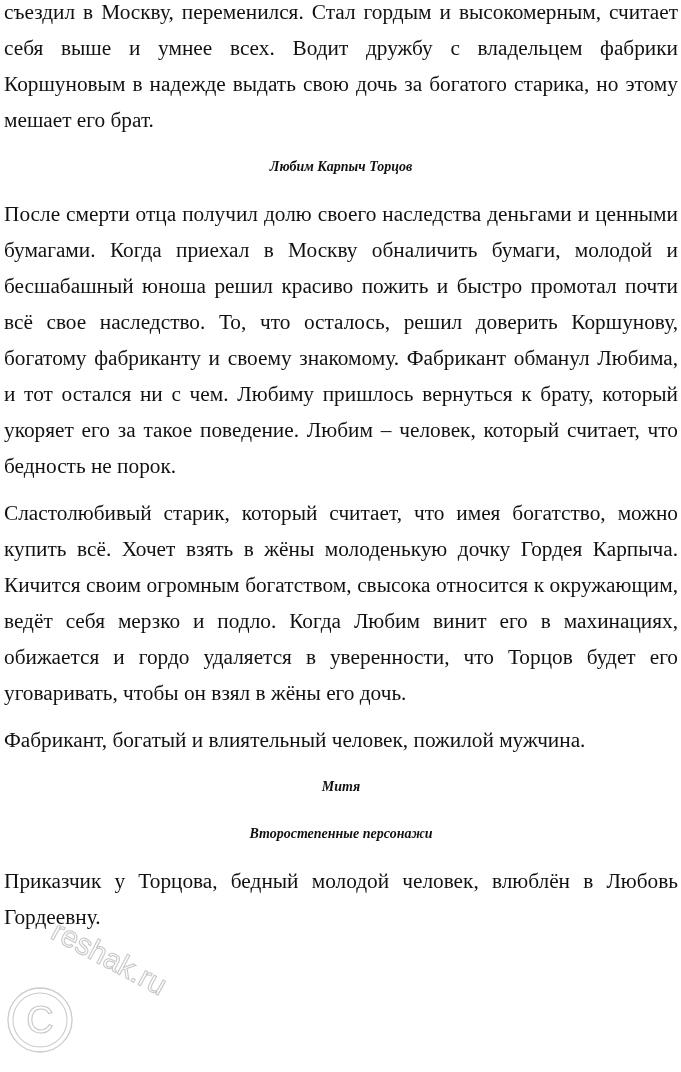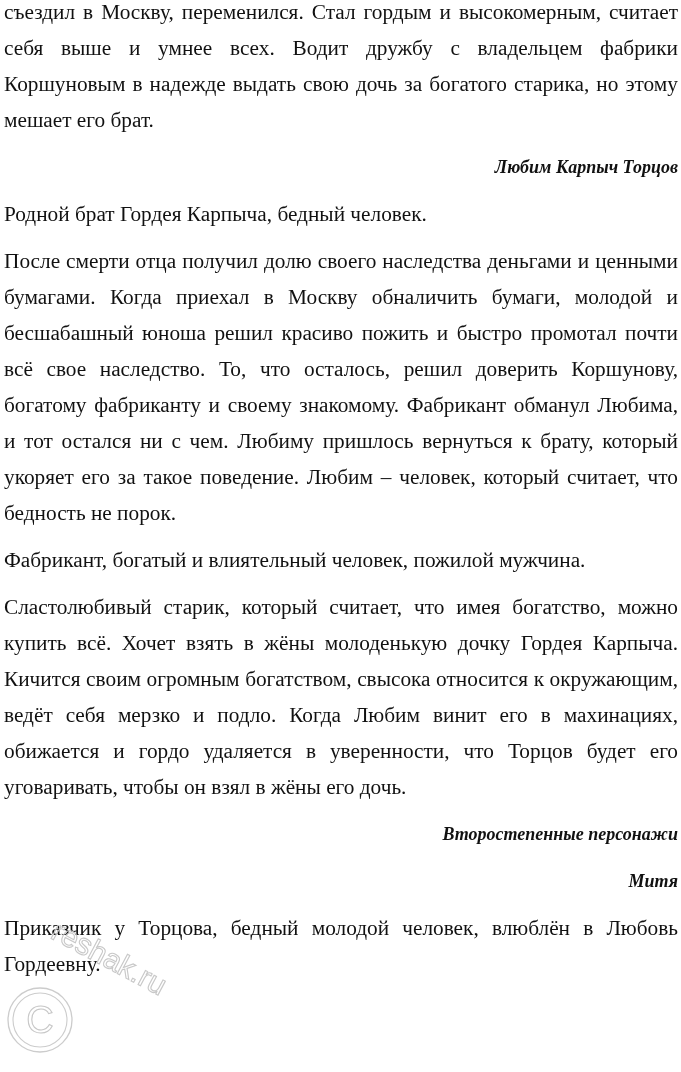--- a/index.html
+++ b/index.html
@@ -23,47 +23,46 @@
     }
     .para {
       margin: 0 0 11px 0;
       font-size: 21.3px;
       line-height: 36px;
       text-align: justify;
       text-align-last: left;
     }
     .heading {
       margin: 0 0 11px 0;
-      font-size: 18px;
+      font-size: 14px;
       line-height: 36px;
       font-weight: bold;
       font-style: italic;
-      text-align: right;
+      text-align: center;
     }
     .watermark {
       position: absolute;
       left: 0;
       top: 925px;
       width: 190px;
       height: 150px;
       pointer-events: none;
     }
   </style>
 </head>
 <body>
 
 <div class="page">
   <p class="para">съездил в Москву, переменился. Стал гордым и высокомерным, считает себя выше и умнее всех. Водит дружбу с владельцем фабрики Коршуновым в надежде выдать свою дочь за богатого старика, но этому мешает его брат.</p>
   <h3 class="heading">Любим Карпыч Торцов</h3>
-  <p class="para">Родной брат Гордея Карпыча, бедный человек.</p>
   <p class="para">После смерти отца получил долю своего наследства деньгами и ценными бумагами. Когда приехал в Москву обналичить бумаги, молодой и бесшабашный юноша решил красиво пожить и быстро промотал почти всё свое наследство. То, что осталось, решил доверить Коршунову, богатому фабриканту и своему знакомому. Фабрикант обманул Любима, и тот остался ни с чем. Любиму пришлось вернуться к брату, который укоряет его за такое поведение. Любим – человек, который считает, что бедность не порок.</p>
+  <p class="para">Сластолюбивый старик, который считает, что имея богатство, можно купить всё. Хочет взять в жёны молоденькую дочку Гордея Карпыча. Кичится своим огромным богатством, свысока относится к окружающим, ведёт себя мерзко и подло. Когда Любим винит его в махинациях, обижается и гордо удаляется в уверенности, что Торцов будет его уговаривать, чтобы он взял в жёны его дочь.</p>
   <p class="para">Фабрикант, богатый и влиятельный человек, пожилой мужчина.</p>
-  <p class="para">Сластолюбивый старик, который считает, что имея богатство, можно купить всё. Хочет взять в жёны молоденькую дочку Гордея Карпыча. Кичится своим огромным богатством, свысока относится к окружающим, ведёт себя мерзко и подло. Когда Любим винит его в махинациях, обижается и гордо удаляется в уверенности, что Торцов будет его уговаривать, чтобы он взял в жёны его дочь.</p>
+  <h3 class="heading">Митя</h3>
   <h3 class="heading">Второстепенные персонажи</h3>
-  <h3 class="heading">Митя</h3>
   <p class="para">Приказчик у Торцова, бедный молодой человек, влюблён в Любовь Гордеевну.</p>
 </div>
 
 <div class="watermark">
   <svg width="190" height="150" viewBox="0 0 190 150">
     <defs>
       <path id="wmArc" d="M 18 95 A 70 70 0 0 1 130 50" fill="none"></path>
     </defs>
     <text font-family="Liberation Sans, DejaVu Sans, sans-serif" font-size="30" fill="none" stroke="#c8c8c8" stroke-width="1.1" transform="rotate(28 75 60)">
       <tspan x="30" y="30">reshak.ru</tspan>

